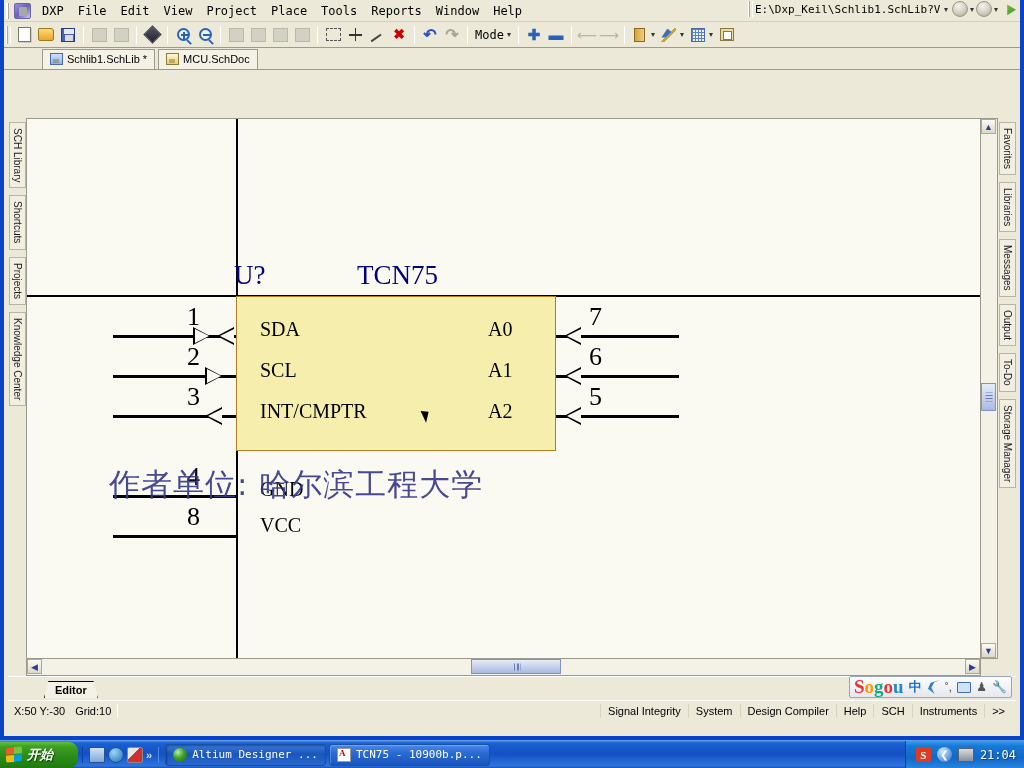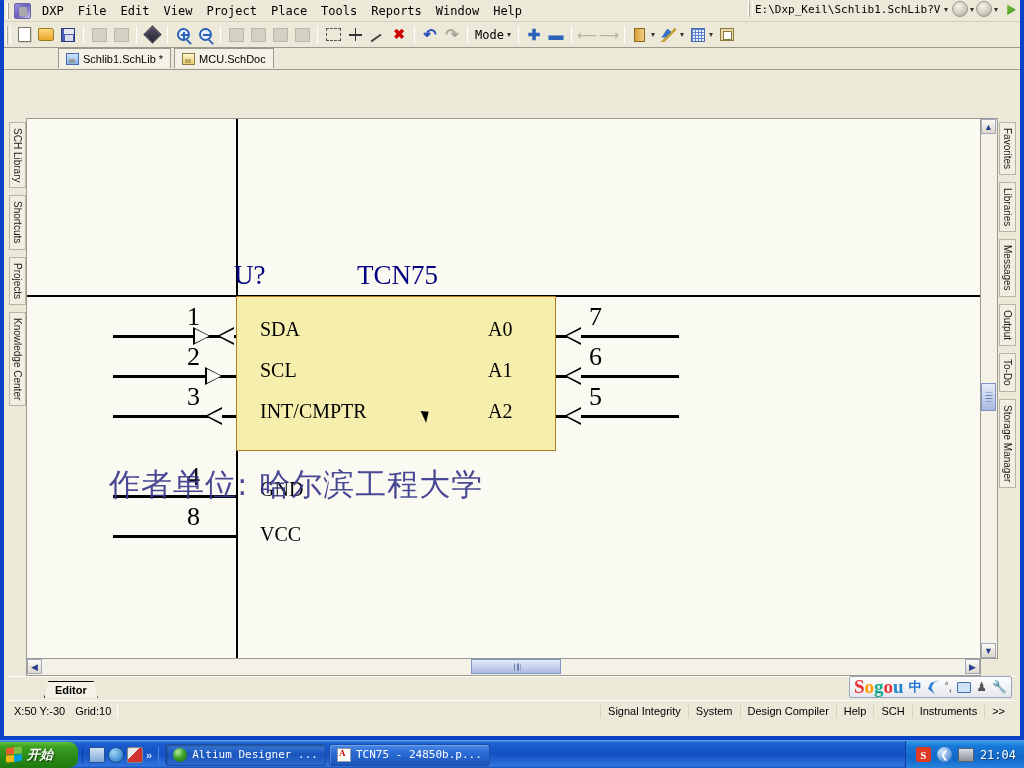--- a/index.html
+++ b/index.html
@@ -157,22 +157,22 @@
     background:
       repeating-linear-gradient(to right,#5a7fcf 0 1px,transparent 1px 3px),
       repeating-linear-gradient(to bottom,#5a7fcf 0 1px,transparent 1px 3px),#eef3ff;
     border:1px solid #4a6ab0;}
   .ic-winpane{width:14px;height:13px;background:#e8d9a8;border:1px solid #8a7a40;position:relative;}
   .ic-winpane::after{content:"";position:absolute;left:2px;top:2px;width:7px;height:7px;
     background:#fff;border:1px solid #8a7a40;}
 
   
   .doctabs{
-    height:22px; background:#ece9d8; display:flex; align-items:flex-start;
-    padding-left:54px; border-bottom:1px solid #9c9a8c;
+    height:22px; background:#ece9d8; display:flex; align-items:center;
+    padding-left:38px; border-bottom:1px solid #9c9a8c;
   }
   .doctab{
     height:20px; display:flex; align-items:center; gap:4px; padding:0 7px;
     background:#f4f2e6; border:1px solid #9c9a8c; border-bottom:none;
     font-size:11px; cursor:pointer; margin-right:3px;
   }
   .tabico{width:13px;height:12px;border:1px solid #8a7a40;
     background:linear-gradient(to bottom,#fff8d0,#e8d070);position:relative;}
   .tabico.blue{background:linear-gradient(to bottom,#cfe2ff,#86b4ec);border-color:#4a6ab0;}
   .tabico::after{content:"";position:absolute;left:2px;bottom:1px;width:6px;height:4px;
@@ -559,21 +559,21 @@
           <div class="pin-num" style="left:160px; top:185px;">1</div>
           <div class="pin-num" style="left:160px; top:225px;">2</div>
           <div class="pin-num" style="left:160px; top:265px;">3</div>
           <div class="pin-num" style="left:160px; top:345px;">4</div>
           <div class="pin-num" style="left:160px; top:385px;">8</div>
 
           <div class="pin-label" style="left:233px; top:200px;">SDA</div>
           <div class="pin-label" style="left:233px; top:241px;">SCL</div>
           <div class="pin-label" style="left:233px; top:282px;">INT/CMPTR</div>
           <div class="pin-label" style="left:233px; top:360px;">GND</div>
-          <div class="pin-label" style="left:233px; top:405px;">VCC</div>
+          <div class="pin-label" style="left:233px; top:396px;">VCC</div>
 
           <div class="pin-wire" style="left:529px; top:216px; width:123px;"></div>
           <div class="pin-wire" style="left:529px; top:256px; width:123px;"></div>
           <div class="pin-wire" style="left:529px; top:296px; width:123px;"></div>
 
           <div class="tri tri-l" style="left:537px; top:208px;"></div>
           <div class="tri tri-l-in" style="left:540px; top:210px;"></div>
           <div class="tri tri-l" style="left:537px; top:248px;"></div>
           <div class="tri tri-l-in" style="left:540px; top:250px;"></div>
           <div class="tri tri-l" style="left:537px; top:288px;"></div>
@@ -662,21 +662,21 @@
     <span class="ql ql-media"></span>
     <span class="ql-arrows">»</span>
   </div>
   <div class="tasks">
     <div class="task active">
       <span class="task-ico ti-altium"></span>
       <span>Altium Designer ...</span>
     </div>
     <div class="task">
       <span class="task-ico ti-pdf"></span>
-      <span>TCN75 - 24850b.p...</span>
+      <span>TCN75 - 10900b.p...</span>
     </div>
   </div>
   <div class="tray">
     <span class="tray-s">S</span>
     <span class="tray-c">❮</span>
     <span class="tray-n"></span>
     <span class="tray-time">21:04</span>
   </div>
 </div>
 

